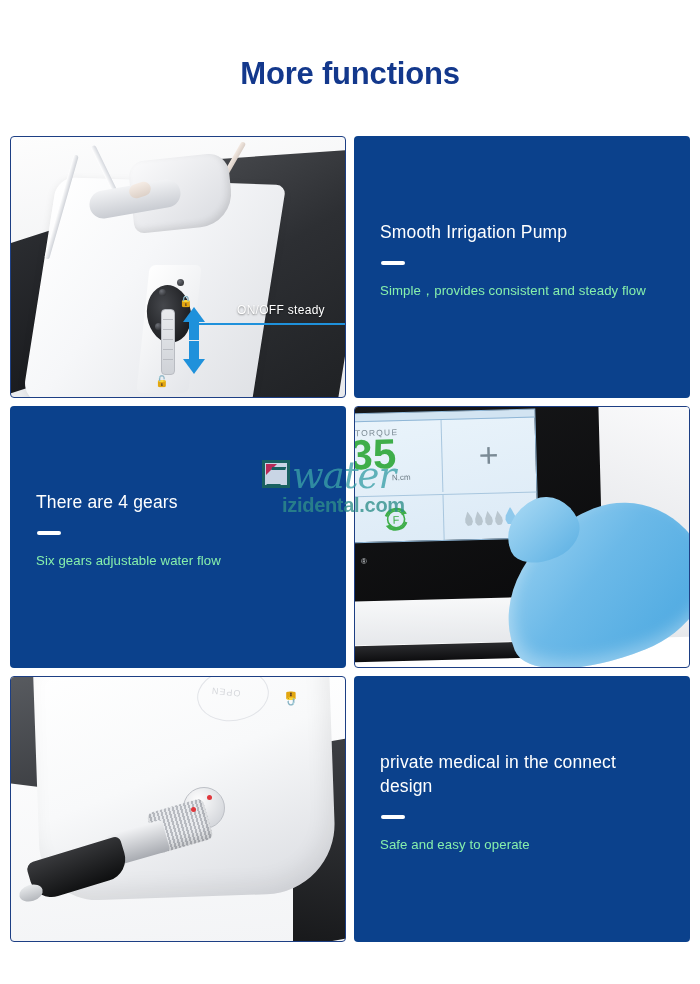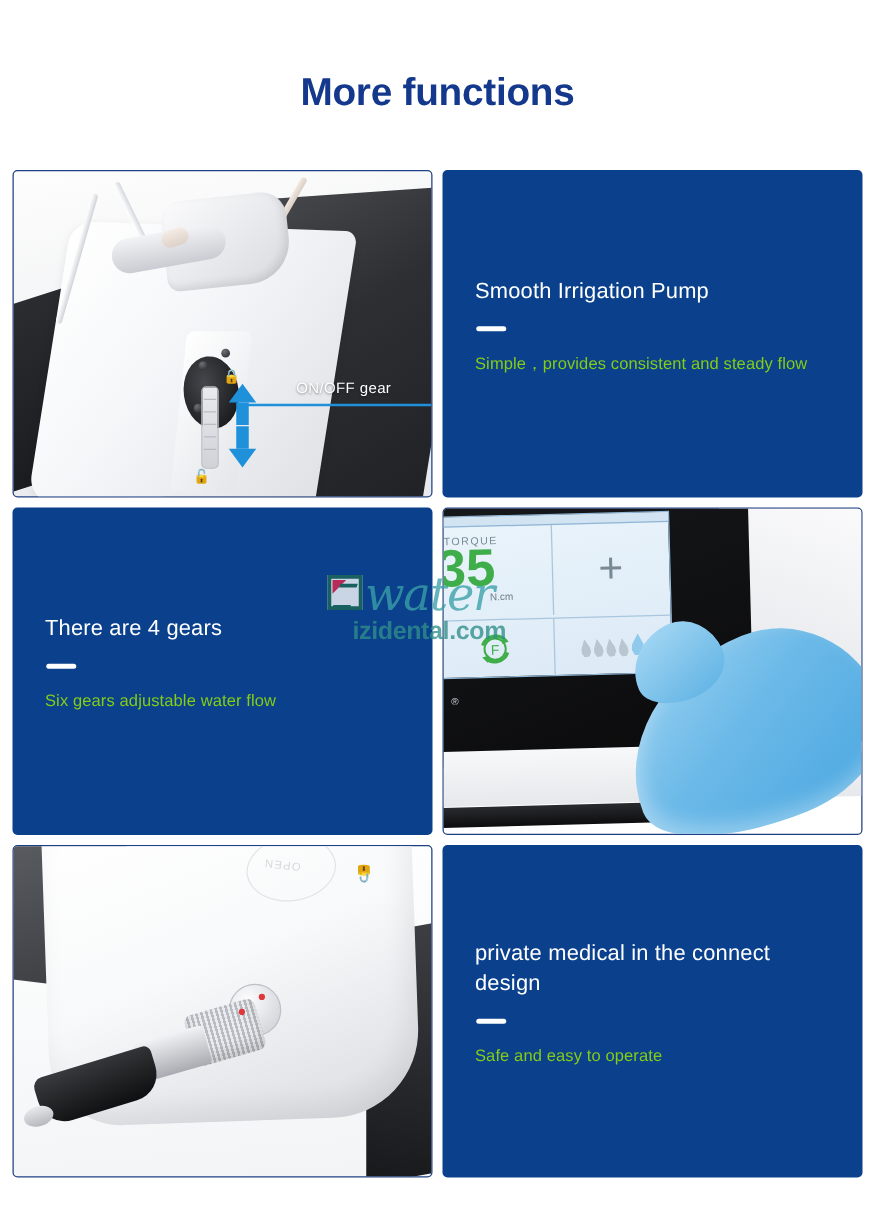--- a/index.html
+++ b/index.html
@@ -77,21 +77,21 @@
     letter-spacing: 0.15px;
   }
   .tp-rule {
     width: 24px;
     height: 4px;
     background: #ffffff;
     border-radius: 2px;
     margin: 17px 0 16px 1px;
   }
   .tp-body {
-    color: #84cc16;
+    color: #86efac;
     font-size: 13.2px;
     font-weight: 400;
     line-height: 1.55;
     letter-spacing: 0.1px;
   }
 
   
   .p1 { background: linear-gradient(170deg,#fdfdfd 0%,#f0f1f3 55%,#e8e9ec 100%); }
   .p1 .dark-body {
     position: absolute; right: -12px; top: 18px;
@@ -493,21 +493,21 @@
             <i></i>
             <i></i>
             <i></i>
             <i></i>
         </div>
         <div class="lock-a">🔒</div>
         <div class="lock-b">🔓</div>
         <div class="arrow-up"></div>
         <div class="arrow-dn"></div>
         <div class="callout-line"></div>
-        <div class="callout-label">ON/OFF gear</div>
+        <div class="callout-label">ON/OFF steady</div>
       </div>
 
       <div class="cell textpanel">
         <div class="tp-inner">
           <div class="tp-heading">Smooth Irrigation Pump</div>
           <div class="tp-rule"></div>
           <div class="tp-body">Simple，provides consistent and steady flow</div>
         </div>
       </div>
     </div>

